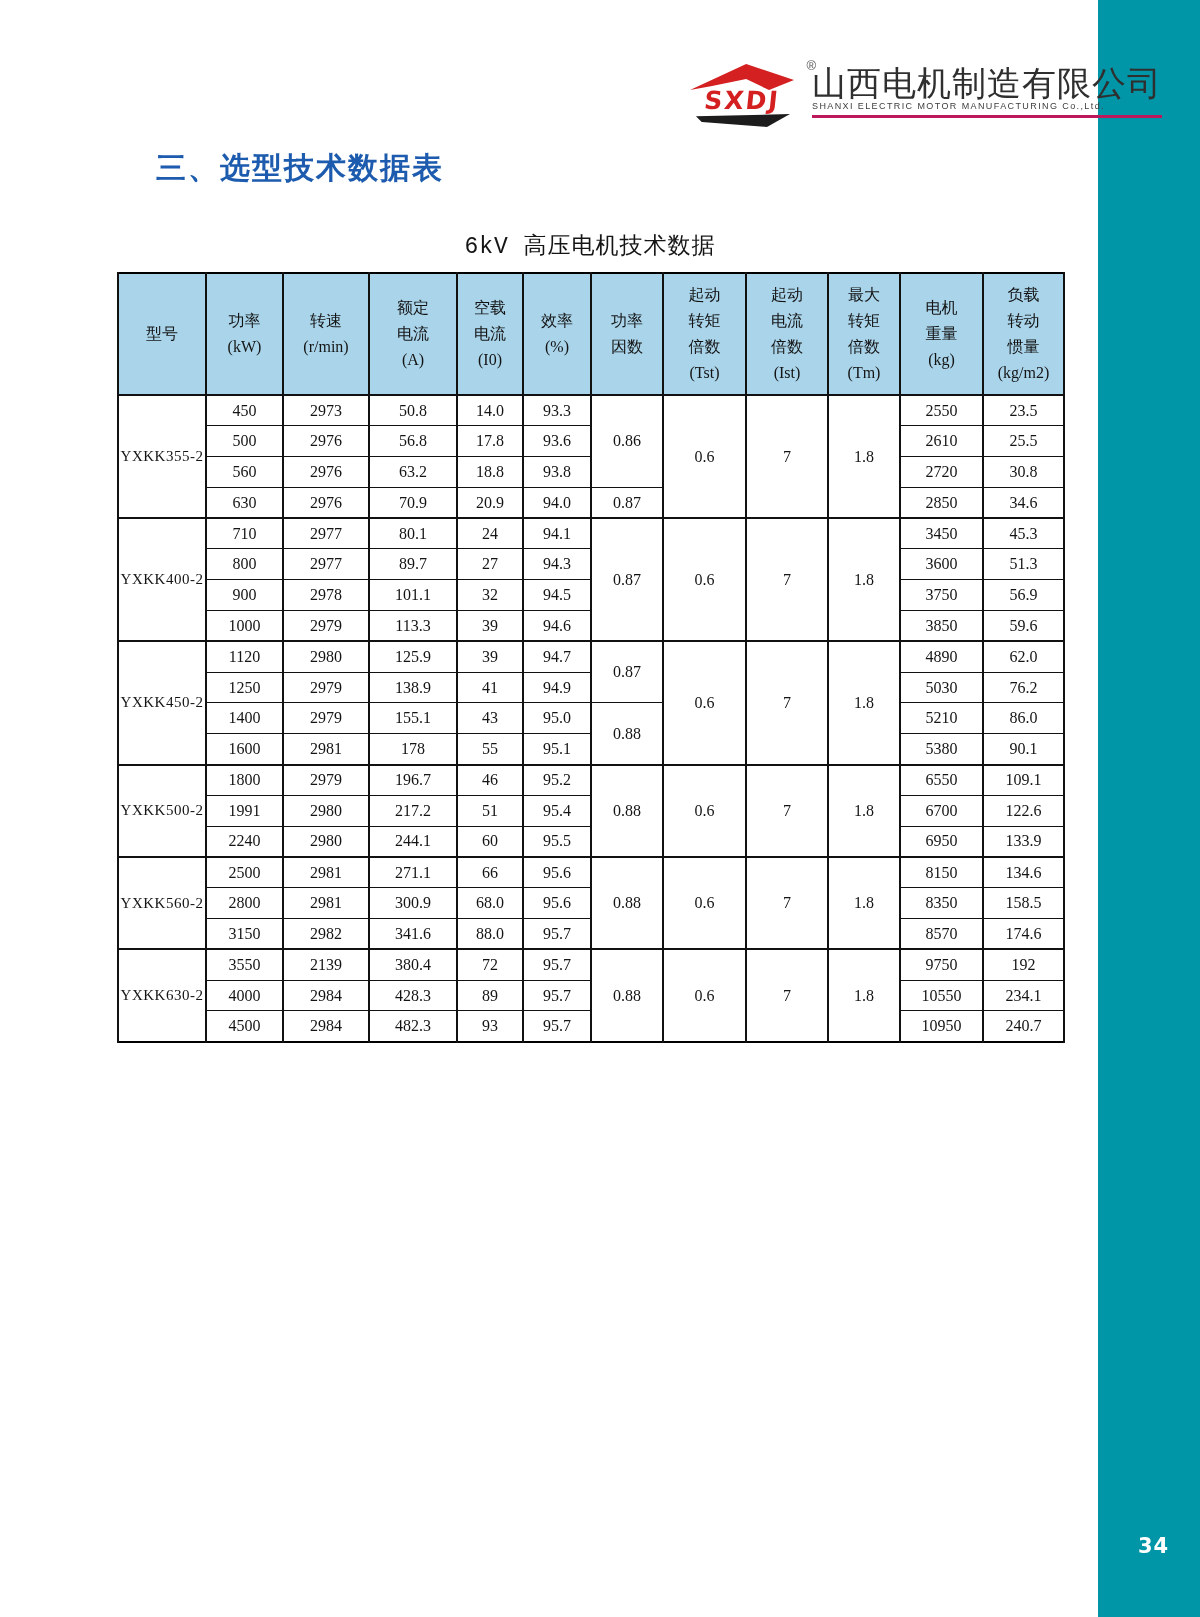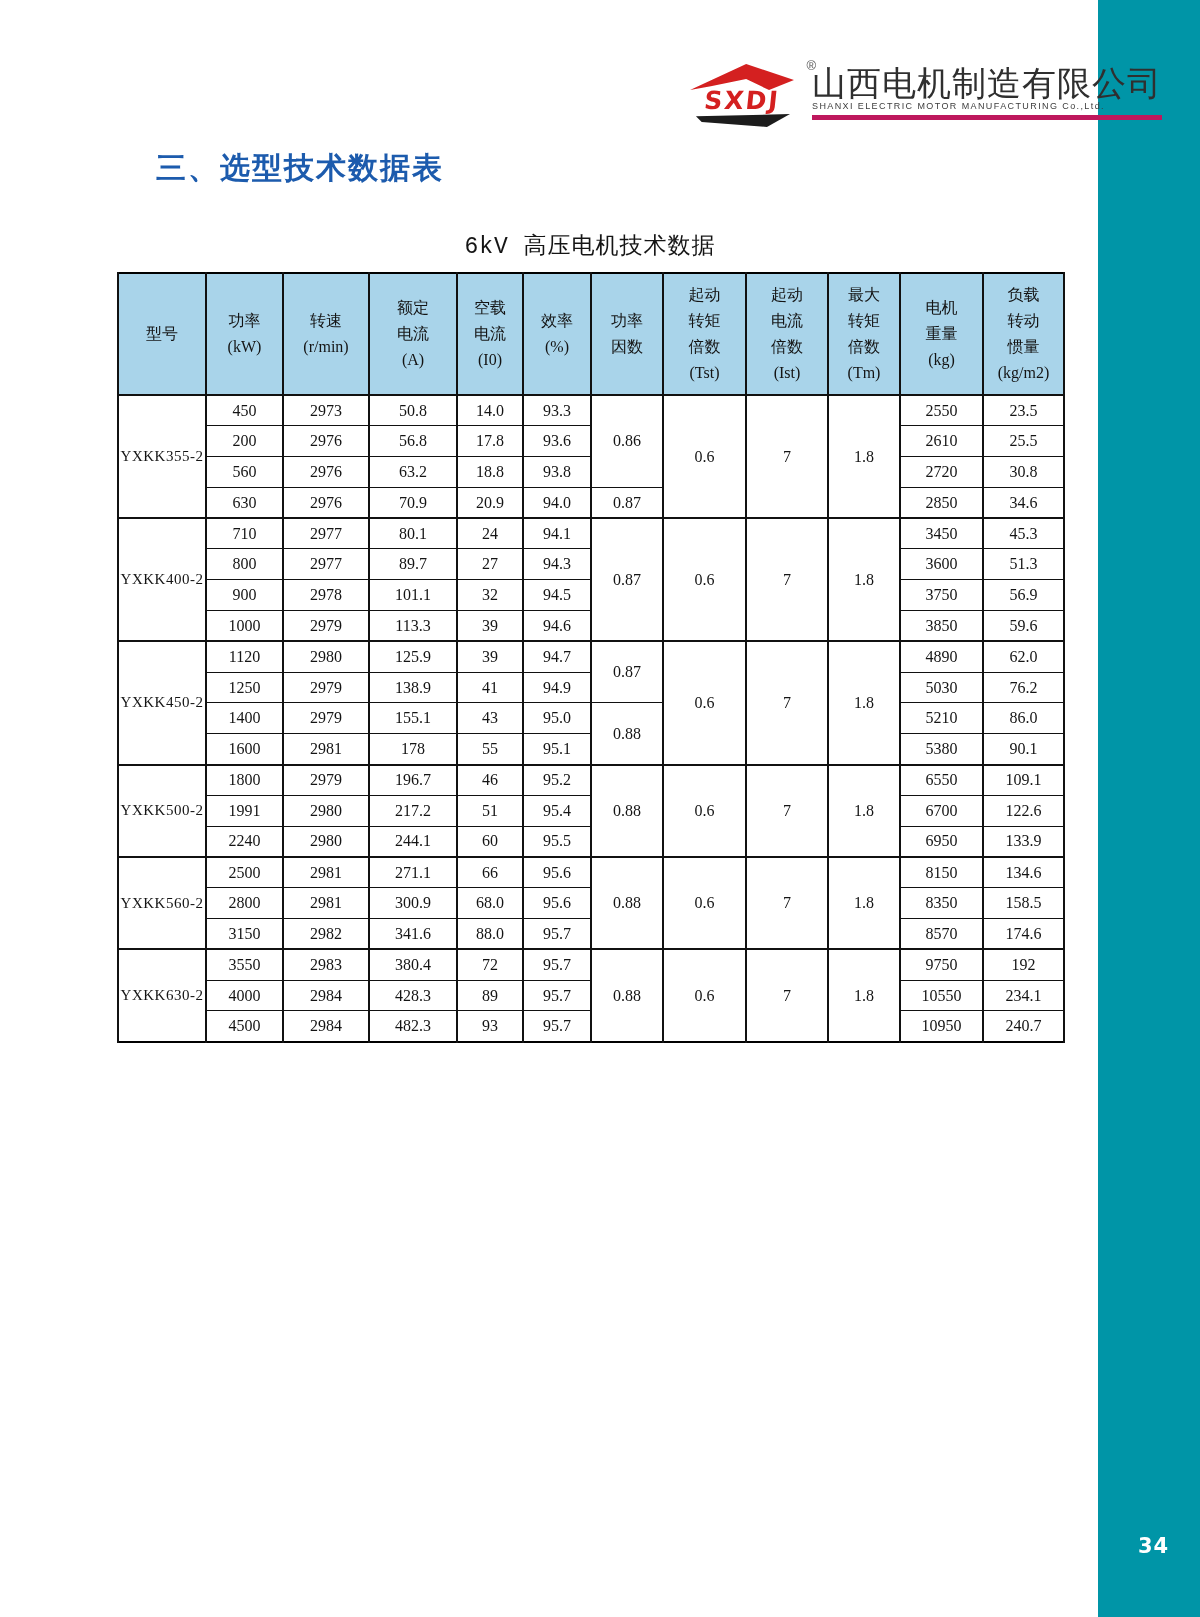--- a/index.html
+++ b/index.html
@@ -38,21 +38,21 @@
   .registered-mark{
     position:absolute;top:-4px;right:-16px;font-size:13px;color:#555;font-weight:normal;
   }
   .company-text{padding-top:6px;}
   .company-cn{
     font-size:34px;line-height:30px;color:#2f2f2f;font-weight:500;letter-spacing:1px;
     font-family:"DejaVu Sans",sans-serif;
   }
   .company-en{
     margin-top:3px;font-size:9px;letter-spacing:1.4px;color:#3d3d3d;
-    border-bottom:5px solid #be185d;padding-bottom:4px;white-space:nowrap;
+    border-bottom:3px solid #be185d;padding-bottom:4px;white-space:nowrap;
   }
   
   .section-heading{
     position:absolute;top:148px;left:156px;
     font-size:30px;font-weight:800;letter-spacing:2px;color:var(--heading_blue,#1c5bad);
     font-family:"DejaVu Sans",sans-serif;
   }
   
   .table-title{
     position:absolute;top:230px;left:117px;width:946px;text-align:center;
@@ -168,21 +168,21 @@
           <td>14.0</td>
           <td>93.3</td>
           <td rowspan="3">0.86</td>
           <td rowspan="4">0.6</td>
           <td rowspan="4">7</td>
           <td rowspan="4">1.8</td>
           <td>2550</td>
           <td>23.5</td>
         </tr>
         <tr>
-          <td>200</td>
+          <td>500</td>
           <td>2976</td>
           <td>56.8</td>
           <td>17.8</td>
           <td>93.6</td>
           <td>2610</td>
           <td>25.5</td>
         </tr>
         <tr>
           <td>560</td>
           <td>2976</td>
@@ -345,21 +345,21 @@
           <td>2982</td>
           <td>341.6</td>
           <td>88.0</td>
           <td>95.7</td>
           <td>8570</td>
           <td>174.6</td>
         </tr>
         <tr class="group-start">
           <td rowspan="3" class="model-cell">YXKK630-2</td>
           <td>3550</td>
-          <td>2983</td>
+          <td>2139</td>
           <td>380.4</td>
           <td>72</td>
           <td>95.7</td>
           <td rowspan="3">0.88</td>
           <td rowspan="3">0.6</td>
           <td rowspan="3">7</td>
           <td rowspan="3">1.8</td>
           <td>9750</td>
           <td>192</td>
         </tr>

